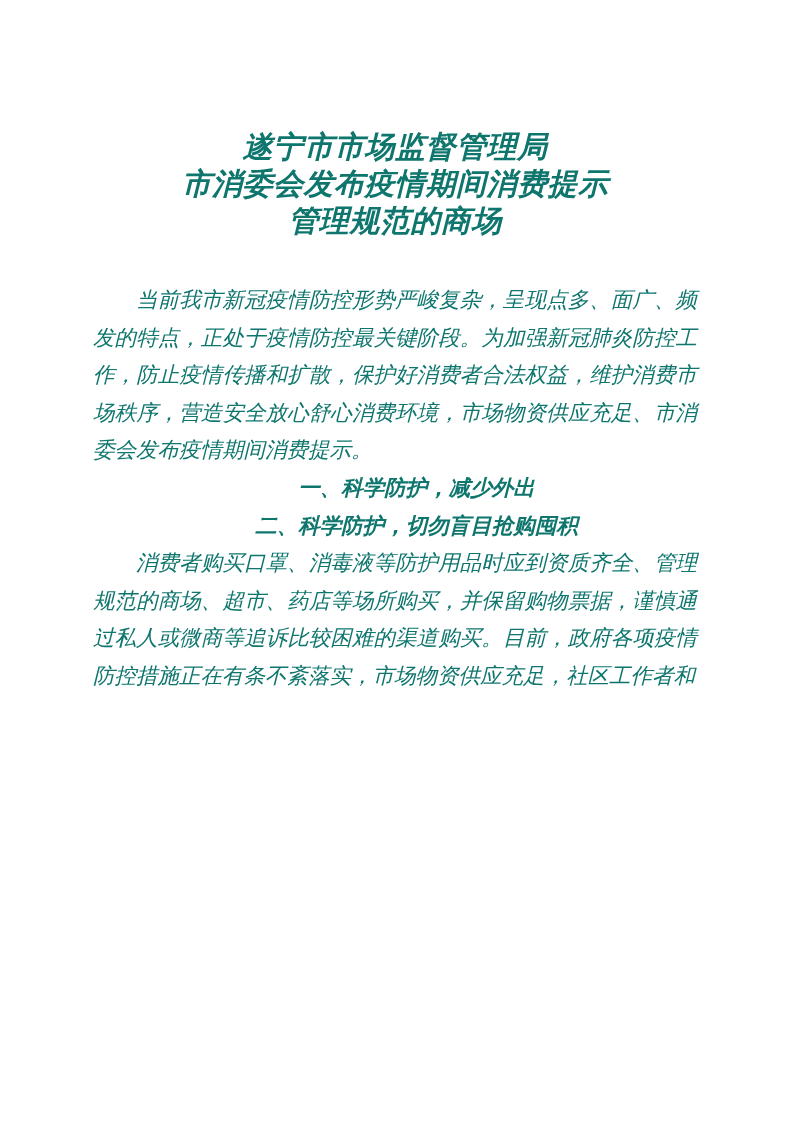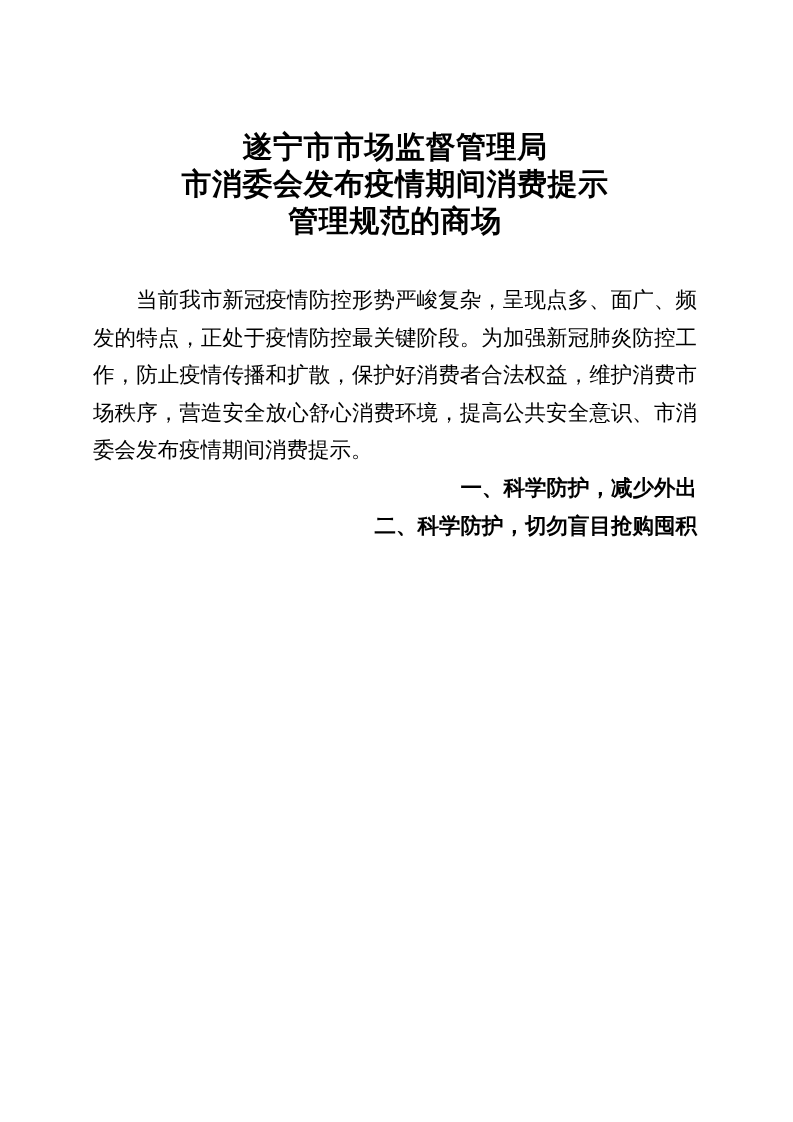--- a/index.html
+++ b/index.html
@@ -5,23 +5,24 @@
   html, body {
     margin: 0;
     padding: 0;
     background: #ffffff;
   }
   .page {
     position: relative;
     width: 793px;
     height: 974px;
     background: #ffffff;
-    color: #000000;
+    color: #0f766e;
     overflow: hidden;
     font-family: "Liberation Serif", serif;
+    font-style: italic;
   }
   .content {
     position: absolute;
     left: 93px;
     top: 128px;
     width: 604px;
   }
   .title-block {
     text-align: center;
     font-weight: bold;
@@ -39,35 +40,36 @@
     font-size: 21.5px;
     line-height: 37.6px;
     text-align: justify;
     text-justify: inter-ideograph;
     text-indent: 2em;
     font-family: "Liberation Serif", serif;
   }
   .body-text p.section-heading {
     font-weight: bold;
     font-family: "Liberation Sans", sans-serif;
-    text-align: right;
+    text-align: center;
   }
 </style>
 </head>
 <body>
 
 <div class="page">
   <div class="content">
 
     <div class="title-block">
       <div class="title-line">遂宁市市场监督管理局</div>
       <div class="title-line">市消委会发布疫情期间消费提示</div>
       <div class="title-line">管理规范的商场</div>
     </div>
 
     <div class="body-text">
-      <p>当前我市新冠疫情防控形势严峻复杂，呈现点多、面广、频发的特点，正处于疫情防控最关键阶段。为加强新冠肺炎防控工作，防止疫情传播和扩散，保护好消费者合法权益，维护消费市场秩序，营造安全放心舒心消费环境，提高公共安全意识、市消委会发布疫情期间消费提示。</p>
+      <p>当前我市新冠疫情防控形势严峻复杂，呈现点多、面广、频发的特点，正处于疫情防控最关键阶段。为加强新冠肺炎防控工作，防止疫情传播和扩散，保护好消费者合法权益，维护消费市场秩序，营造安全放心舒心消费环境，市场物资供应充足、市消委会发布疫情期间消费提示。</p>
       <p class="section-heading">一、科学防护，减少外出</p>
       <p class="section-heading">二、科学防护，切勿盲目抢购囤积</p>
+      <p>消费者购买口罩、消毒液等防护用品时应到资质齐全、管理规范的商场、超市、药店等场所购买，并保留购物票据，谨慎通过私人或微商等追诉比较困难的渠道购买。目前，政府各项疫情防控措施正在有条不紊落实，市场物资供应充足，社区工作者和</p>
     </div>
 
   </div>
 </div>
 
 </body></html>

